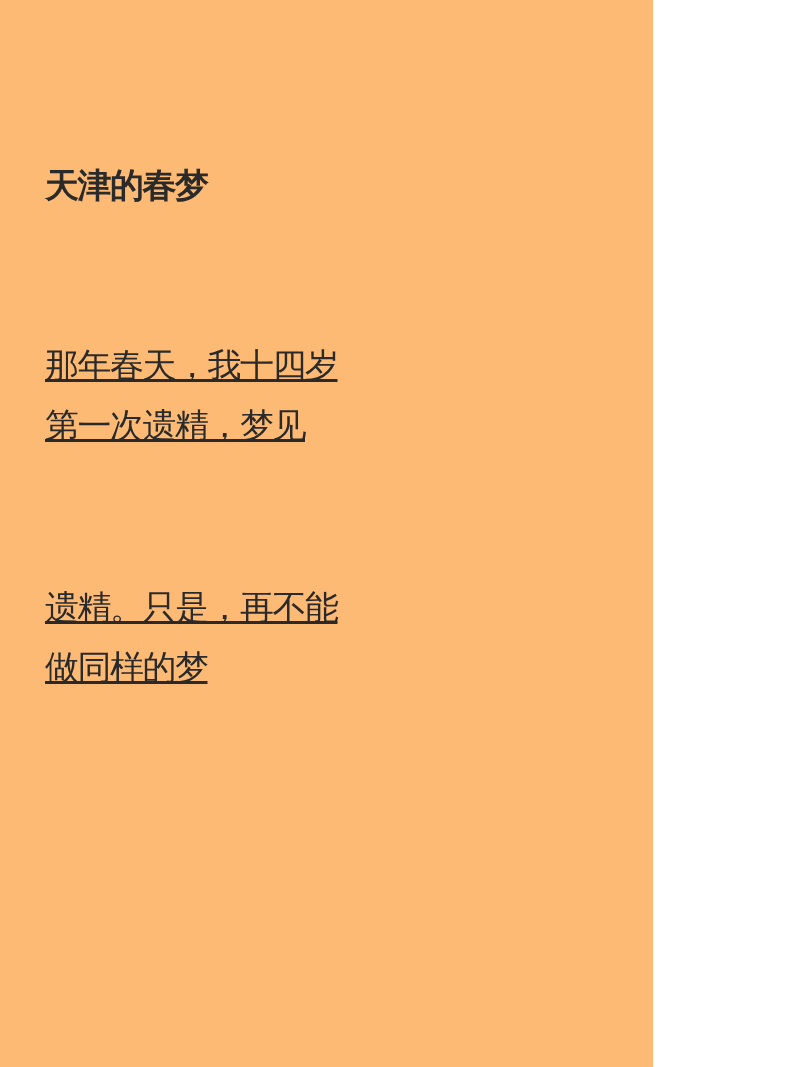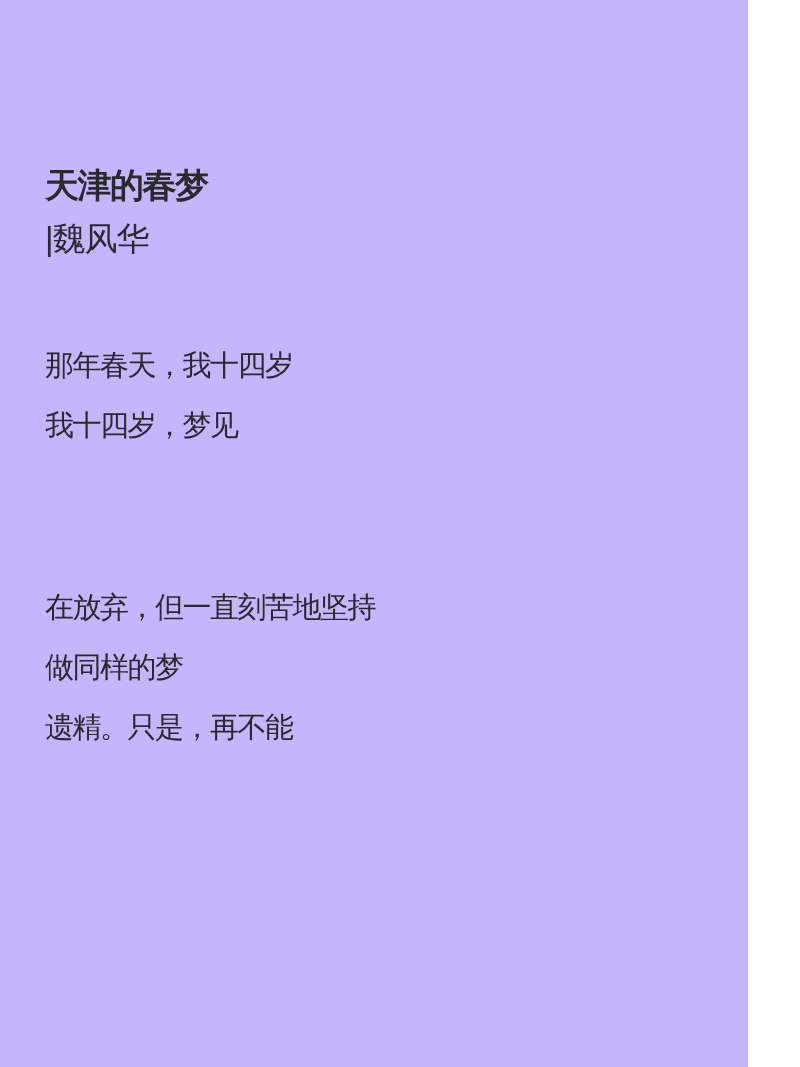--- a/index.html
+++ b/index.html
@@ -2,23 +2,23 @@
 <html><head>
 <meta charset="utf-8">
 <style>
   html, body {
     margin: 0;
     padding: 0;
     background: #ffffff;
   }
   .poster {
     position: relative;
-    width: 748px;
+    width: 653px;
     height: 1067px;
-    background: #c4b5fd;
+    background: #fdba74;
     overflow: hidden;
     font-family: "Liberation Sans", sans-serif;
     color: #2a2a2a;
   }
   .title {
     position: absolute;
     left: 45px;
     top: 163px;
     margin: 0;
     font-size: 34px;
@@ -37,40 +37,39 @@
     line-height: 44px;
     white-space: nowrap;
   }
   .stanza {
     position: absolute;
     left: 45px;
   }
   .stanza-1 { top: 335px; }
   .stanza-2 { top: 577px; }
   .line {
-    font-size: 29px;
+    font-size: 34px;
     font-weight: 400;
     letter-spacing: -1.5px;
     line-height: 60px;
     white-space: nowrap;
+    text-decoration: underline;
   }
 </style>
 </head>
 <body>
 
 <div class="poster">
 
   <h1 class="title">天津的春梦</h1>
 
-  <div class="author">|魏风华</div>
 
   <div class="stanza stanza-1">
     <div class="line">那年春天，我十四岁</div>
-    <div class="line">我十四岁，梦见</div>
+    <div class="line">第一次遗精，梦见</div>
   </div>
 
   <div class="stanza stanza-2">
-    <div class="line">在放弃，但一直刻苦地坚持</div>
+    <div class="line">遗精。只是，再不能</div>
     <div class="line">做同样的梦</div>
-    <div class="line">遗精。只是，再不能</div>
   </div>
 
 </div>
 
 </body></html>

